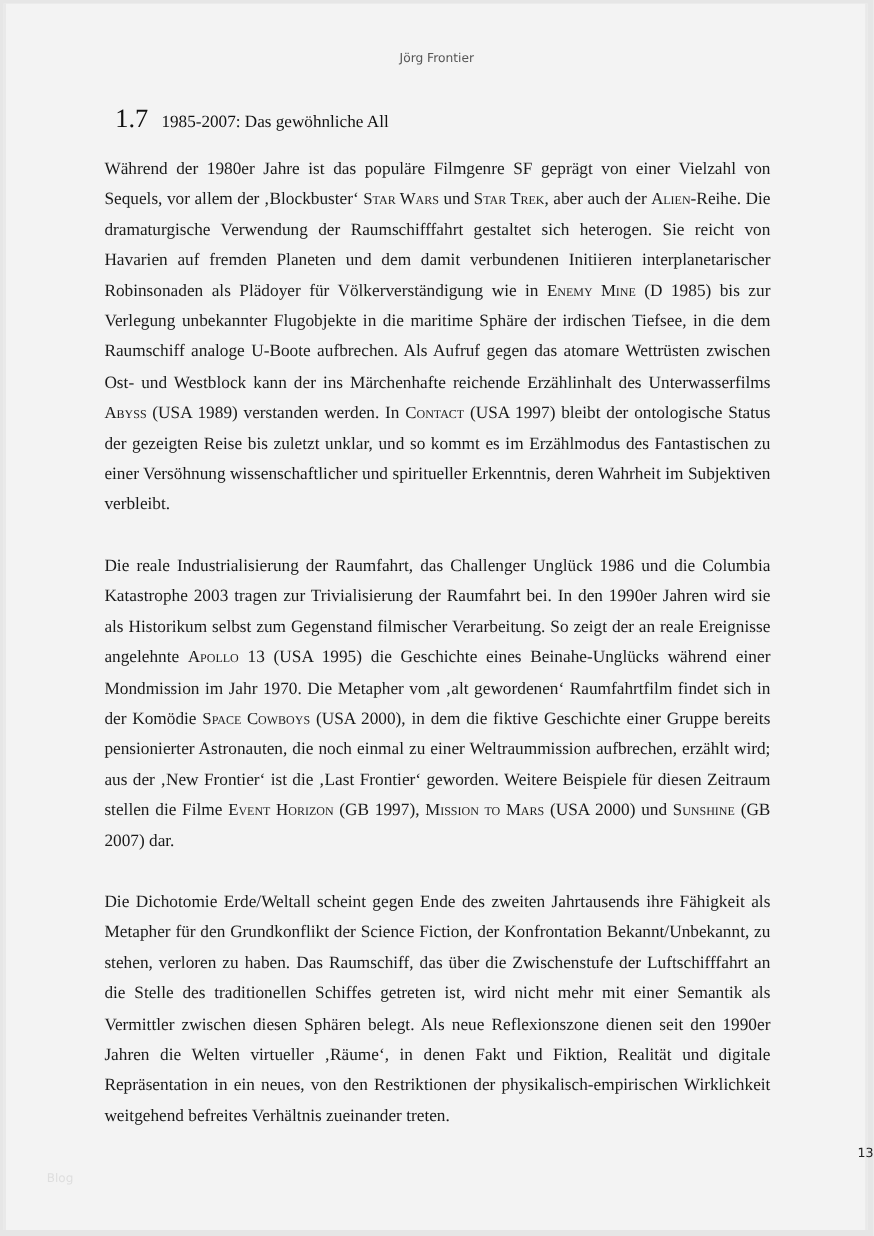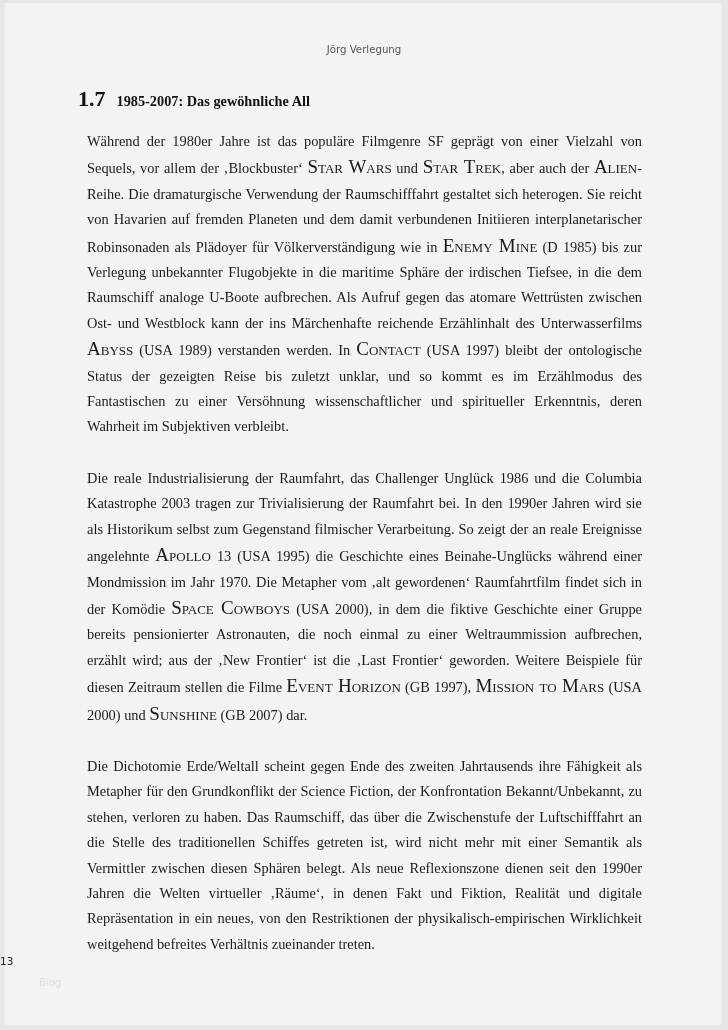--- a/index.html
+++ b/index.html
@@ -16,50 +16,50 @@
       border-right: 2px solid #e9e9e9;
       box-sizing: border-box;
     }
     .header {
       position: absolute; left: 0; top: 42px; width: 728px;
       text-align: center;
       font-family: "DejaVu Sans", sans-serif;
       font-size: 10.2px; color: #555; line-height: 15px;
     }
     .section-heading {
-      position: absolute; left: 78px; top: 86px;
-      font-weight: bold; color: #111; white-space: nowrap;
+      position: absolute; left: 96px; top: 86px;
+      font-weight: normal; color: #111; white-space: nowrap;
     }
     .section-num { font-size: 22px; margin-right: 7px; }
     .section-title { font-size: 14.3px; }
     .body {
       position: absolute; left: 87px; top: 129px; width: 555px;
     }
     .para {
       font-size: 14.4px; line-height: 25.4px; color: #1a1a1a;
       text-align: justify; margin: 0 0 26px 0;
     }
-    .para .sc { font-variant: small-caps; font-size: 19px; }
+    .para .sc { font-variant: small-caps; font-size: 14px; }
     .page-number {
       position: absolute; left: 0; top: 955px; width: 728px;
-      text-align: left;
+      text-align: right;
       font-family: "DejaVu Sans", sans-serif; font-size: 10.5px; color: #222;
     }
     .watermark {
       position: absolute; left: 39px; top: 977px;
       font-family: "DejaVu Sans", sans-serif; font-size: 10px; color: #dedede;
     }
   </style>
 </head>
 <body>
 
 <div class="page"></div>
 
 <div class="header">
-  <div>Jörg Verlegung</div>
+  <div>Jörg Frontier</div>
 </div>
 
 <div class="section-heading">
   <span class="section-num">1.7</span>
   <span class="section-title">1985-2007: Das gewöhnliche All</span>
 </div>
 
 <div class="body">
   <p class="para"><span>Während der 1980er Jahre ist das populäre Filmgenre SF geprägt von einer Vielzahl von Sequels, vor allem der ‚Blockbuster‘ </span><span class="sc">Star Wars</span><span> und </span><span class="sc">Star Trek</span><span>, aber auch der </span><span class="sc">Alien</span><span>-Reihe. Die dramaturgische Verwendung der Raumschifffahrt gestaltet sich heterogen. Sie reicht von Havarien auf fremden Planeten und dem damit verbundenen Initiieren interplanetarischer Robinsonaden als Plädoyer für Völkerverständigung wie in </span><span class="sc">Enemy Mine</span><span> (D 1985) bis zur Verlegung unbekannter Flugobjekte in die maritime Sphäre der irdischen Tiefsee, in die dem Raumschiff analoge U-Boote aufbrechen. Als Aufruf gegen das atomare Wettrüsten zwischen Ost- und Westblock kann der ins Märchenhafte reichende Erzählinhalt des Unterwasserfilms </span><span class="sc">Abyss</span><span> (USA 1989) verstanden werden. In </span><span class="sc">Contact</span><span> (USA 1997) bleibt der ontologische Status der gezeigten Reise bis zuletzt unklar, und so kommt es im Erzählmodus des Fantastischen zu einer Versöhnung wissenschaftlicher und spiritueller Erkenntnis, deren Wahrheit im Subjektiven verbleibt.</span></p>
   <p class="para"><span>Die reale Industrialisierung der Raumfahrt, das Challenger Unglück 1986 und die Columbia Katastrophe 2003 tragen zur Trivialisierung der Raumfahrt bei. In den 1990er Jahren wird sie als Historikum selbst zum Gegenstand filmischer Verarbeitung. So zeigt der an reale Ereignisse angelehnte </span><span class="sc">Apollo</span><span> 13 (USA 1995) die Geschichte eines Beinahe-Unglücks während einer Mondmission im Jahr 1970. Die Metapher vom ‚alt gewordenen‘ Raumfahrtfilm findet sich in der Komödie </span><span class="sc">Space Cowboys</span><span> (USA 2000), in dem die fiktive Geschichte einer Gruppe bereits pensionierter Astronauten, die noch einmal zu einer Weltraummission aufbrechen, erzählt wird; aus der ‚New Frontier‘ ist die ‚Last Frontier‘ geworden. Weitere Beispiele für diesen Zeitraum stellen die Filme </span><span class="sc">Event Horizon</span><span> (GB 1997), </span><span class="sc">Mission to Mars</span><span> (USA 2000) und </span><span class="sc">Sunshine</span><span> (GB 2007) dar.</span></p>

